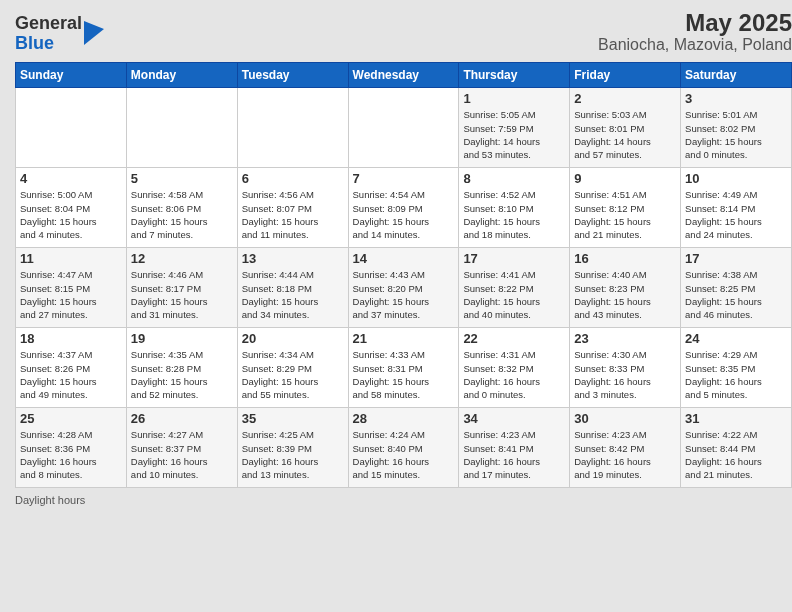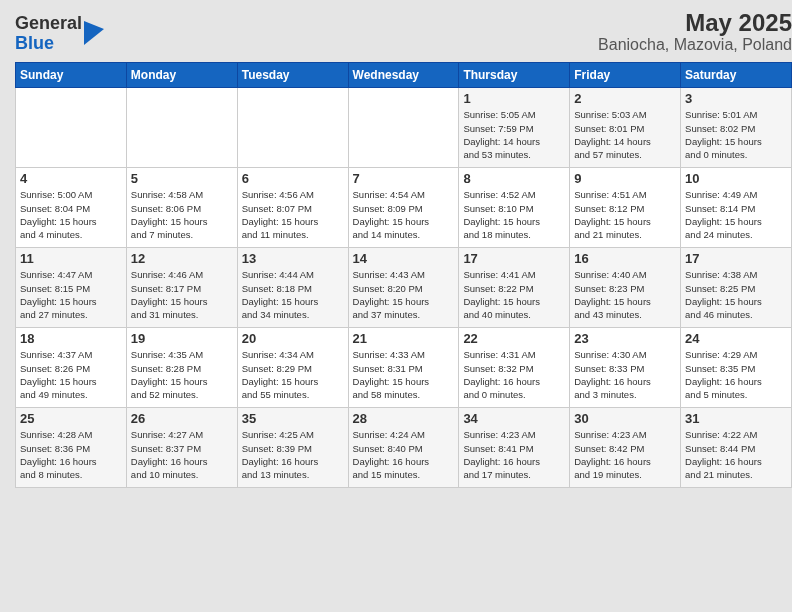--- a/index.html
+++ b/index.html
@@ -281,13 +281,16 @@
             <div class="day-info">Sunrise: 4:23 AM<br>Sunset: 8:42 PM<br>Daylight: 16 hours<br>and 19 minutes.</div>
           </td>
           <td>
             <span class="day-num">31</span>
             <div class="day-info">Sunrise: 4:22 AM<br>Sunset: 8:44 PM<br>Daylight: 16 hours<br>and 21 minutes.</div>
           </td>
         </tr>
       </tbody>
   </table>
 
+  <div class="footer">
+    <span>Daylight hours</span>
+  </div>
 </div>
 
 </body></html>

